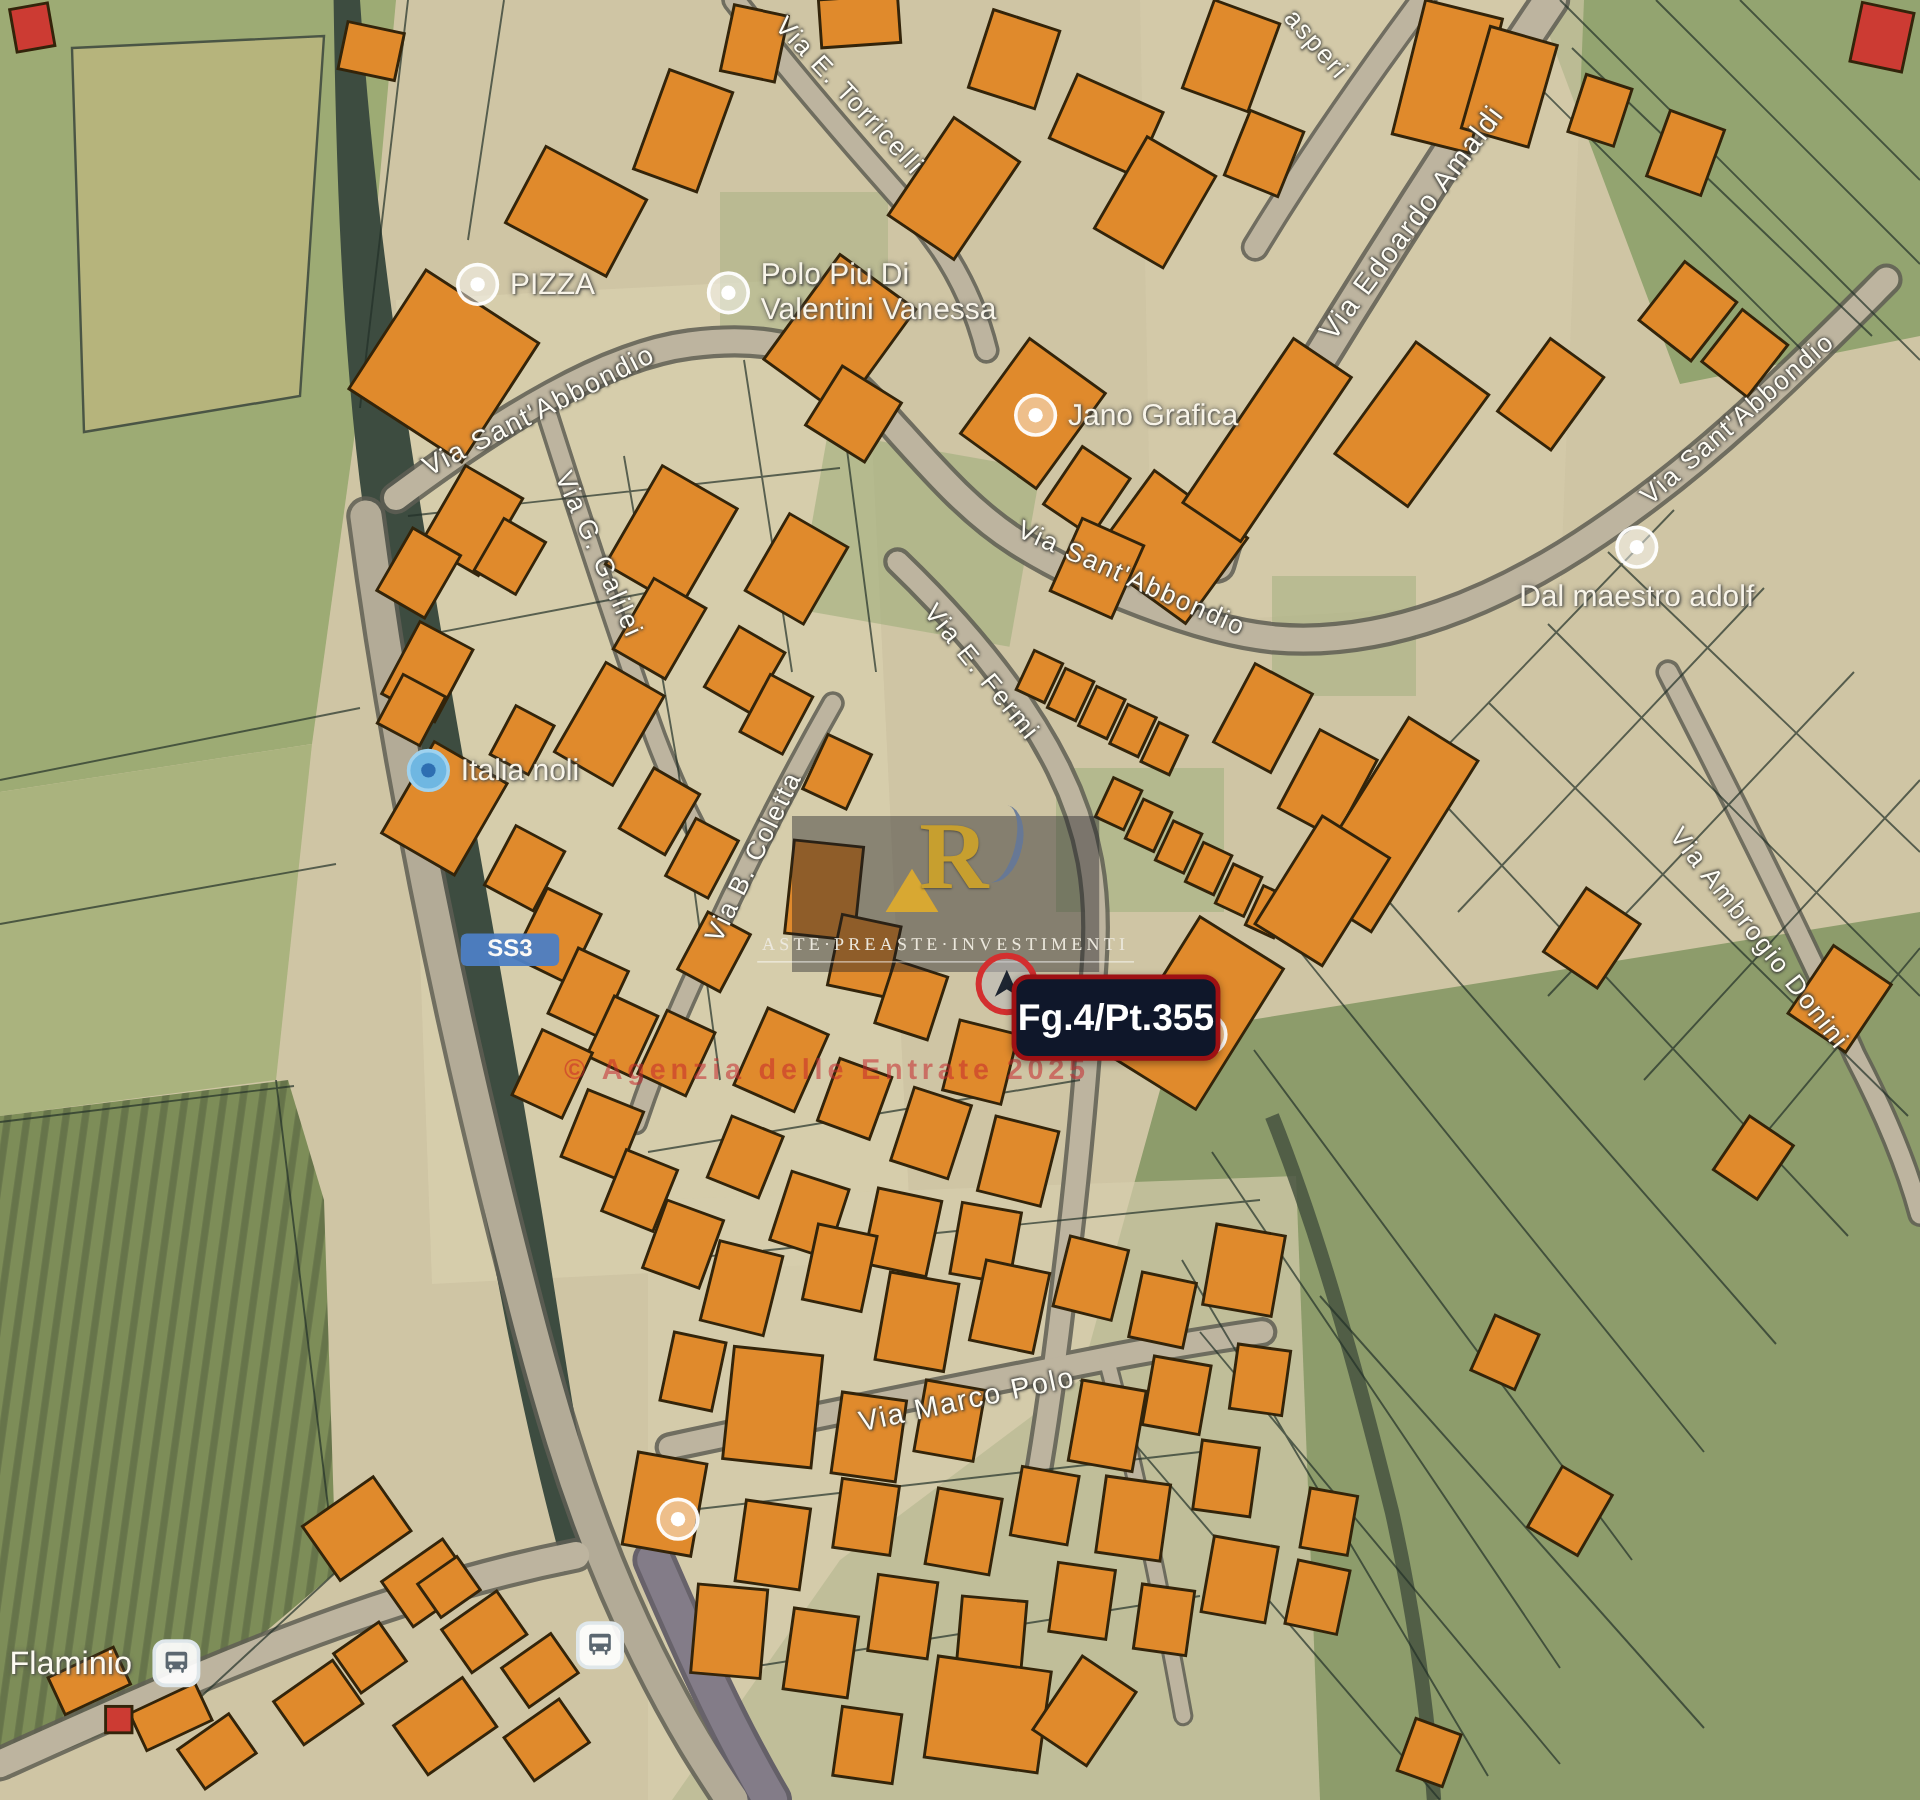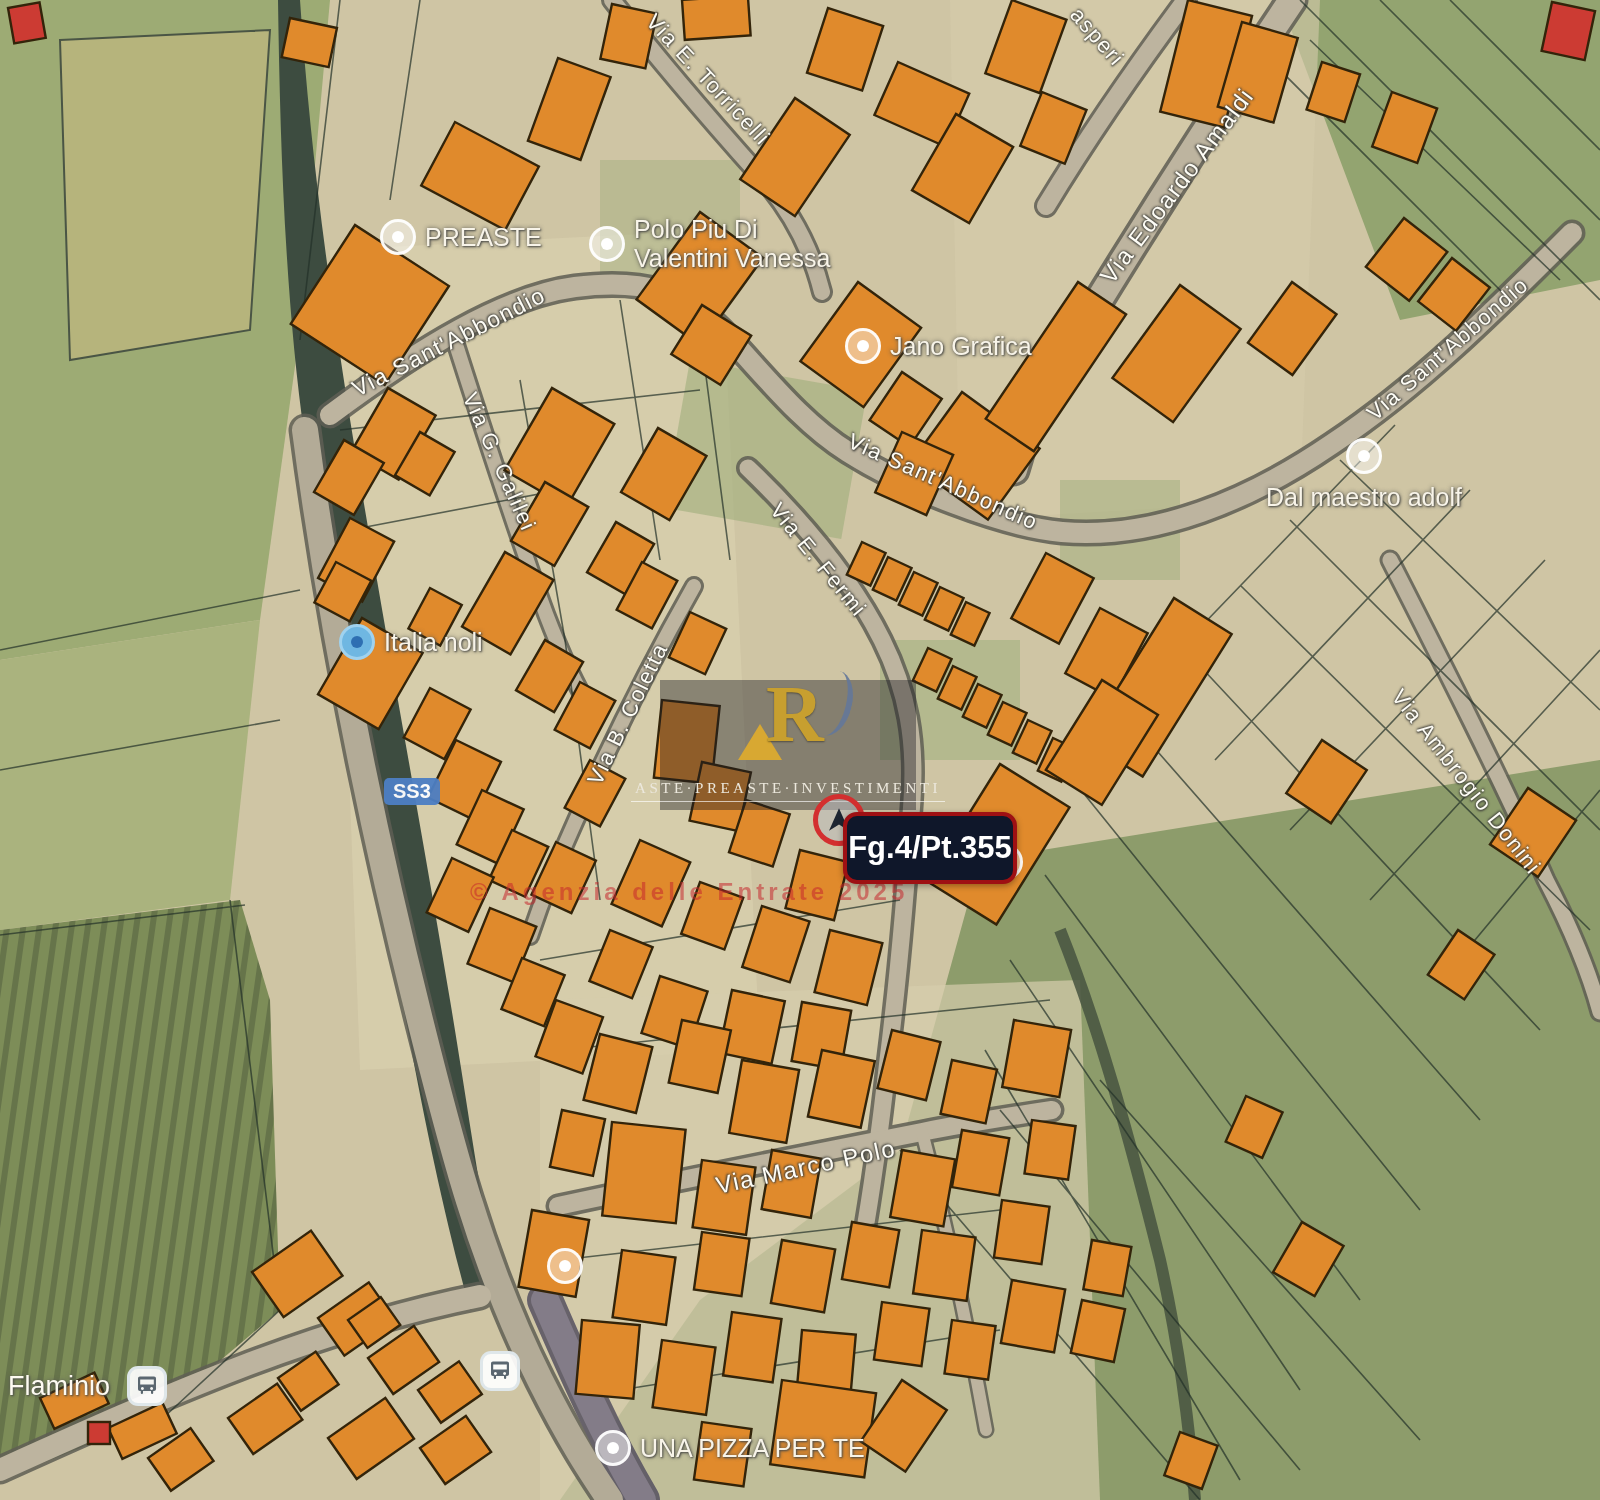--- a/index.html
+++ b/index.html
@@ -25,21 +25,21 @@
       display:flex;align-items:center;justify-content:center;}
   .bus-label{position:absolute;right:48px;top:5px;color:#fdfaf1;font-size:27px;white-space:nowrap;
       text-shadow:0 0 4px rgba(90,90,85,.95),1px 1px 2px rgba(70,70,65,.95);}
   .marker{position:absolute;width:52px;height:52px;border-radius:50%;box-sizing:border-box;
       border:5px solid #d32f2f;background:rgba(185,185,190,.55);
       display:flex;align-items:center;justify-content:center;}
   .parcel-label{position:absolute;background:#0f172a;border:4px solid #9e1013;border-radius:14px;
       color:#fff;font-weight:bold;font-size:31px;display:flex;align-items:center;justify-content:center;
       box-shadow:0 2px 6px rgba(0,0,0,.35);}
   .ss3{position:absolute;background:#4d7fc4;color:#fff;font-weight:bold;font-size:20px;
-      padding:2px 9px;border-radius:5px;opacity:.95;}
+      padding:2px 22px;border-radius:5px;opacity:.95;}
   .watermark{position:absolute;background:rgba(30,32,38,.42);display:flex;flex-direction:column;
       align-items:center;justify-content:flex-start;}
   .wm-logo{position:relative;height:84px;width:120px;}
   .wm-r{position:absolute;left:38px;top:-6px;font-family:"Liberation Serif",serif;font-weight:bold;
       font-size:80px;line-height:1;color:#c79f2f;text-shadow:0 1px 2px rgba(0,0,0,.4);}
   .wm-tri{position:absolute;left:10px;top:44px;width:0;height:0;
       border-left:22px solid transparent;border-right:22px solid transparent;
       border-bottom:36px solid #d8a832;}
   .wm-swoosh{position:absolute;left:84px;top:-10px;width:34px;height:66px;
       border-right:6px solid #64789a;border-radius:50%;transform:rotate(14deg);opacity:.9;}
@@ -275,21 +275,21 @@
       <div class="street-label" style="left: 499px; top: 462px; font-size: 22px; transform: translate(-50%, -50%) rotate(66deg);">Via G. Galilei</div>
       <div class="street-label" style="left: 628px; top: 714px; font-size: 22px; transform: translate(-50%, -50%) rotate(-64deg);">Via B. Coletta</div>
       <div class="street-label" style="left: 818px; top: 560px; font-size: 22px; transform: translate(-50%, -50%) rotate(51deg);">Via E. Fermi</div>
       <div class="street-label" style="left: 1466px; top: 782px; font-size: 22px; transform: translate(-50%, -50%) rotate(52deg);">Via Ambrogio Donini</div>
       <div class="street-label" style="left: 806px; top: 1167px; font-size: 24px; transform: translate(-50%, -50%) rotate(-12deg);">Via Marco Polo</div>
       <div class="poi" style="left: 380px; top: 219px;">
         <span class="poi-icon">
           <i></i>
         </span>
         <span class="poi-text">
-          <div>PREASTE</div>
+          <div>PIZZA</div>
         </span>
       </div>
       <div class="poi" style="left: 589px; top: 215px;">
         <span class="poi-icon">
           <i></i>
         </span>
         <span class="poi-text">
           <div>Polo Piu Di</div>
           <div>Valentini Vanessa</div>
         </span>
@@ -314,28 +314,20 @@
         <span class="poi-icon blue">
           <i></i>
         </span>
         <span class="poi-text">
           <div>Italia noli</div>
         </span>
       </div>
       <div class="poi" style="left: 547px; top: 1248px;">
         <span class="poi-icon">
           <i></i>
-        </span>
-      </div>
-      <div class="poi" style="left: 595px; top: 1430px;">
-        <span class="poi-icon">
-          <i></i>
-        </span>
-        <span class="poi-text">
-          <div>UNA PIZZA PER TE</div>
         </span>
       </div>
       <div class="poi" style="left: 987px; top: 844px;">
         <span class="poi-icon">
           <i></i>
         </span>
       </div>
       <div class="bus" style="left: 127px; top: 1366px;">
         <span class="bus-label">Flaminio</span>
         <span class="bus-badge">

